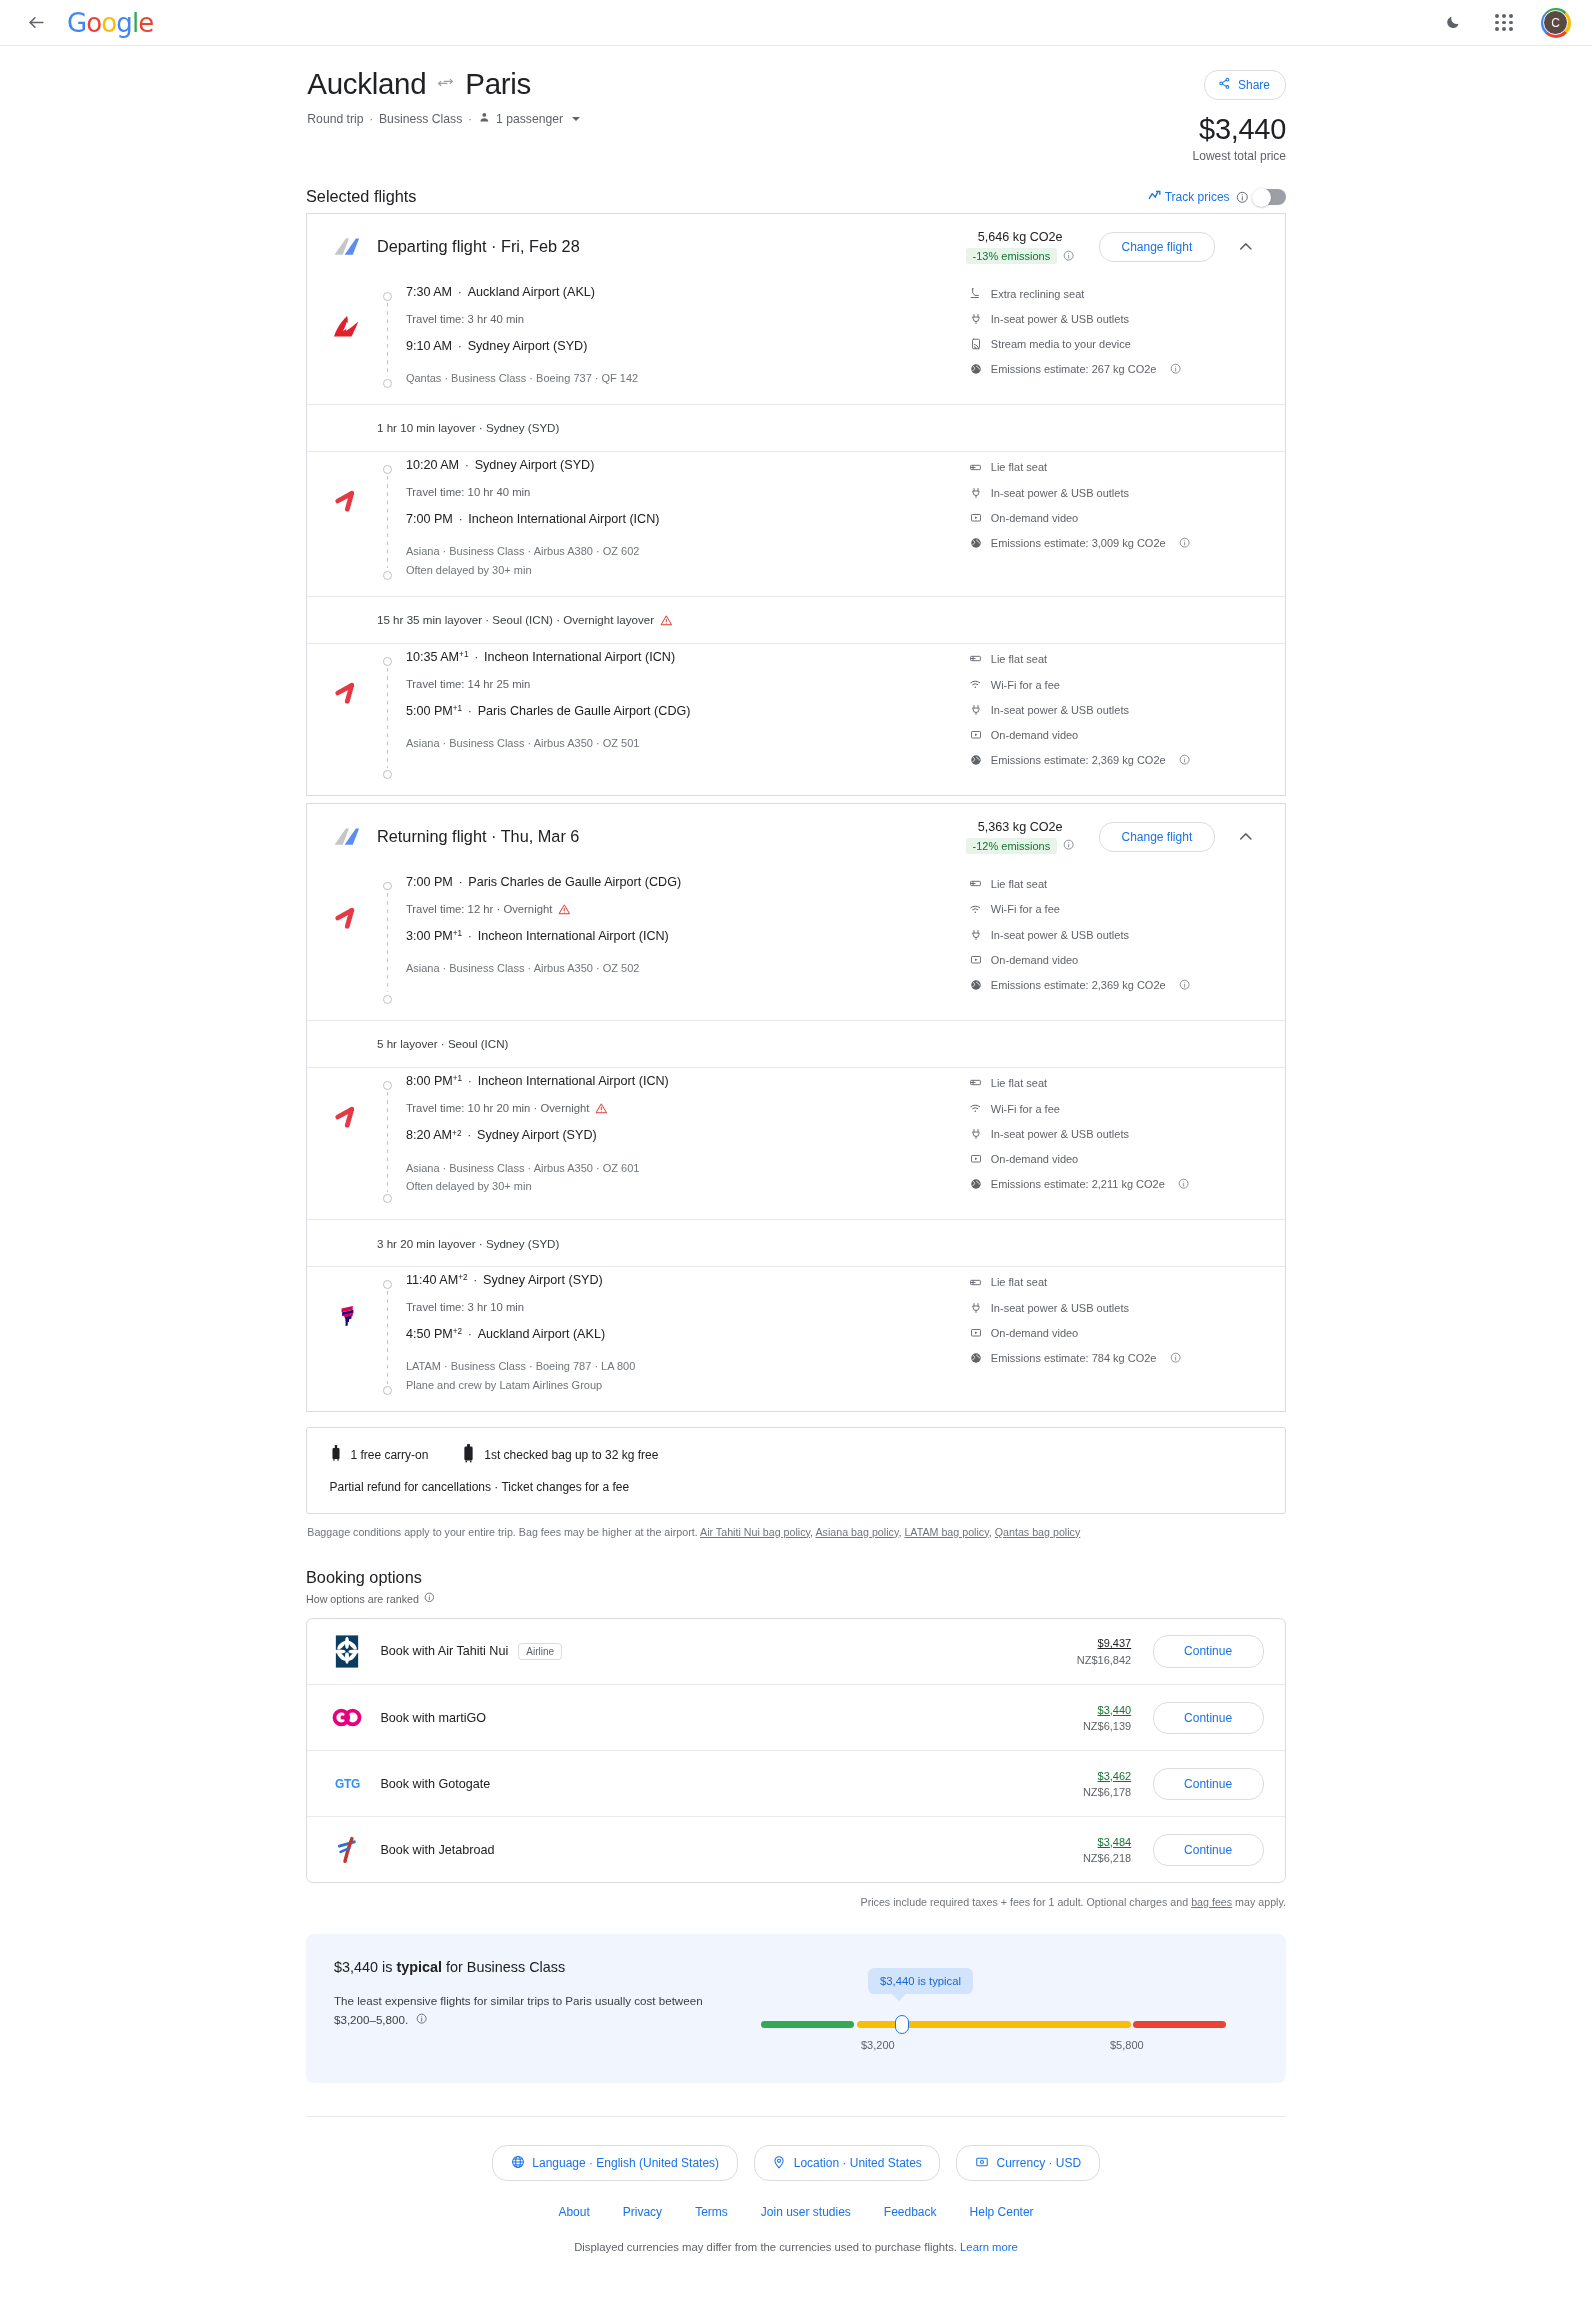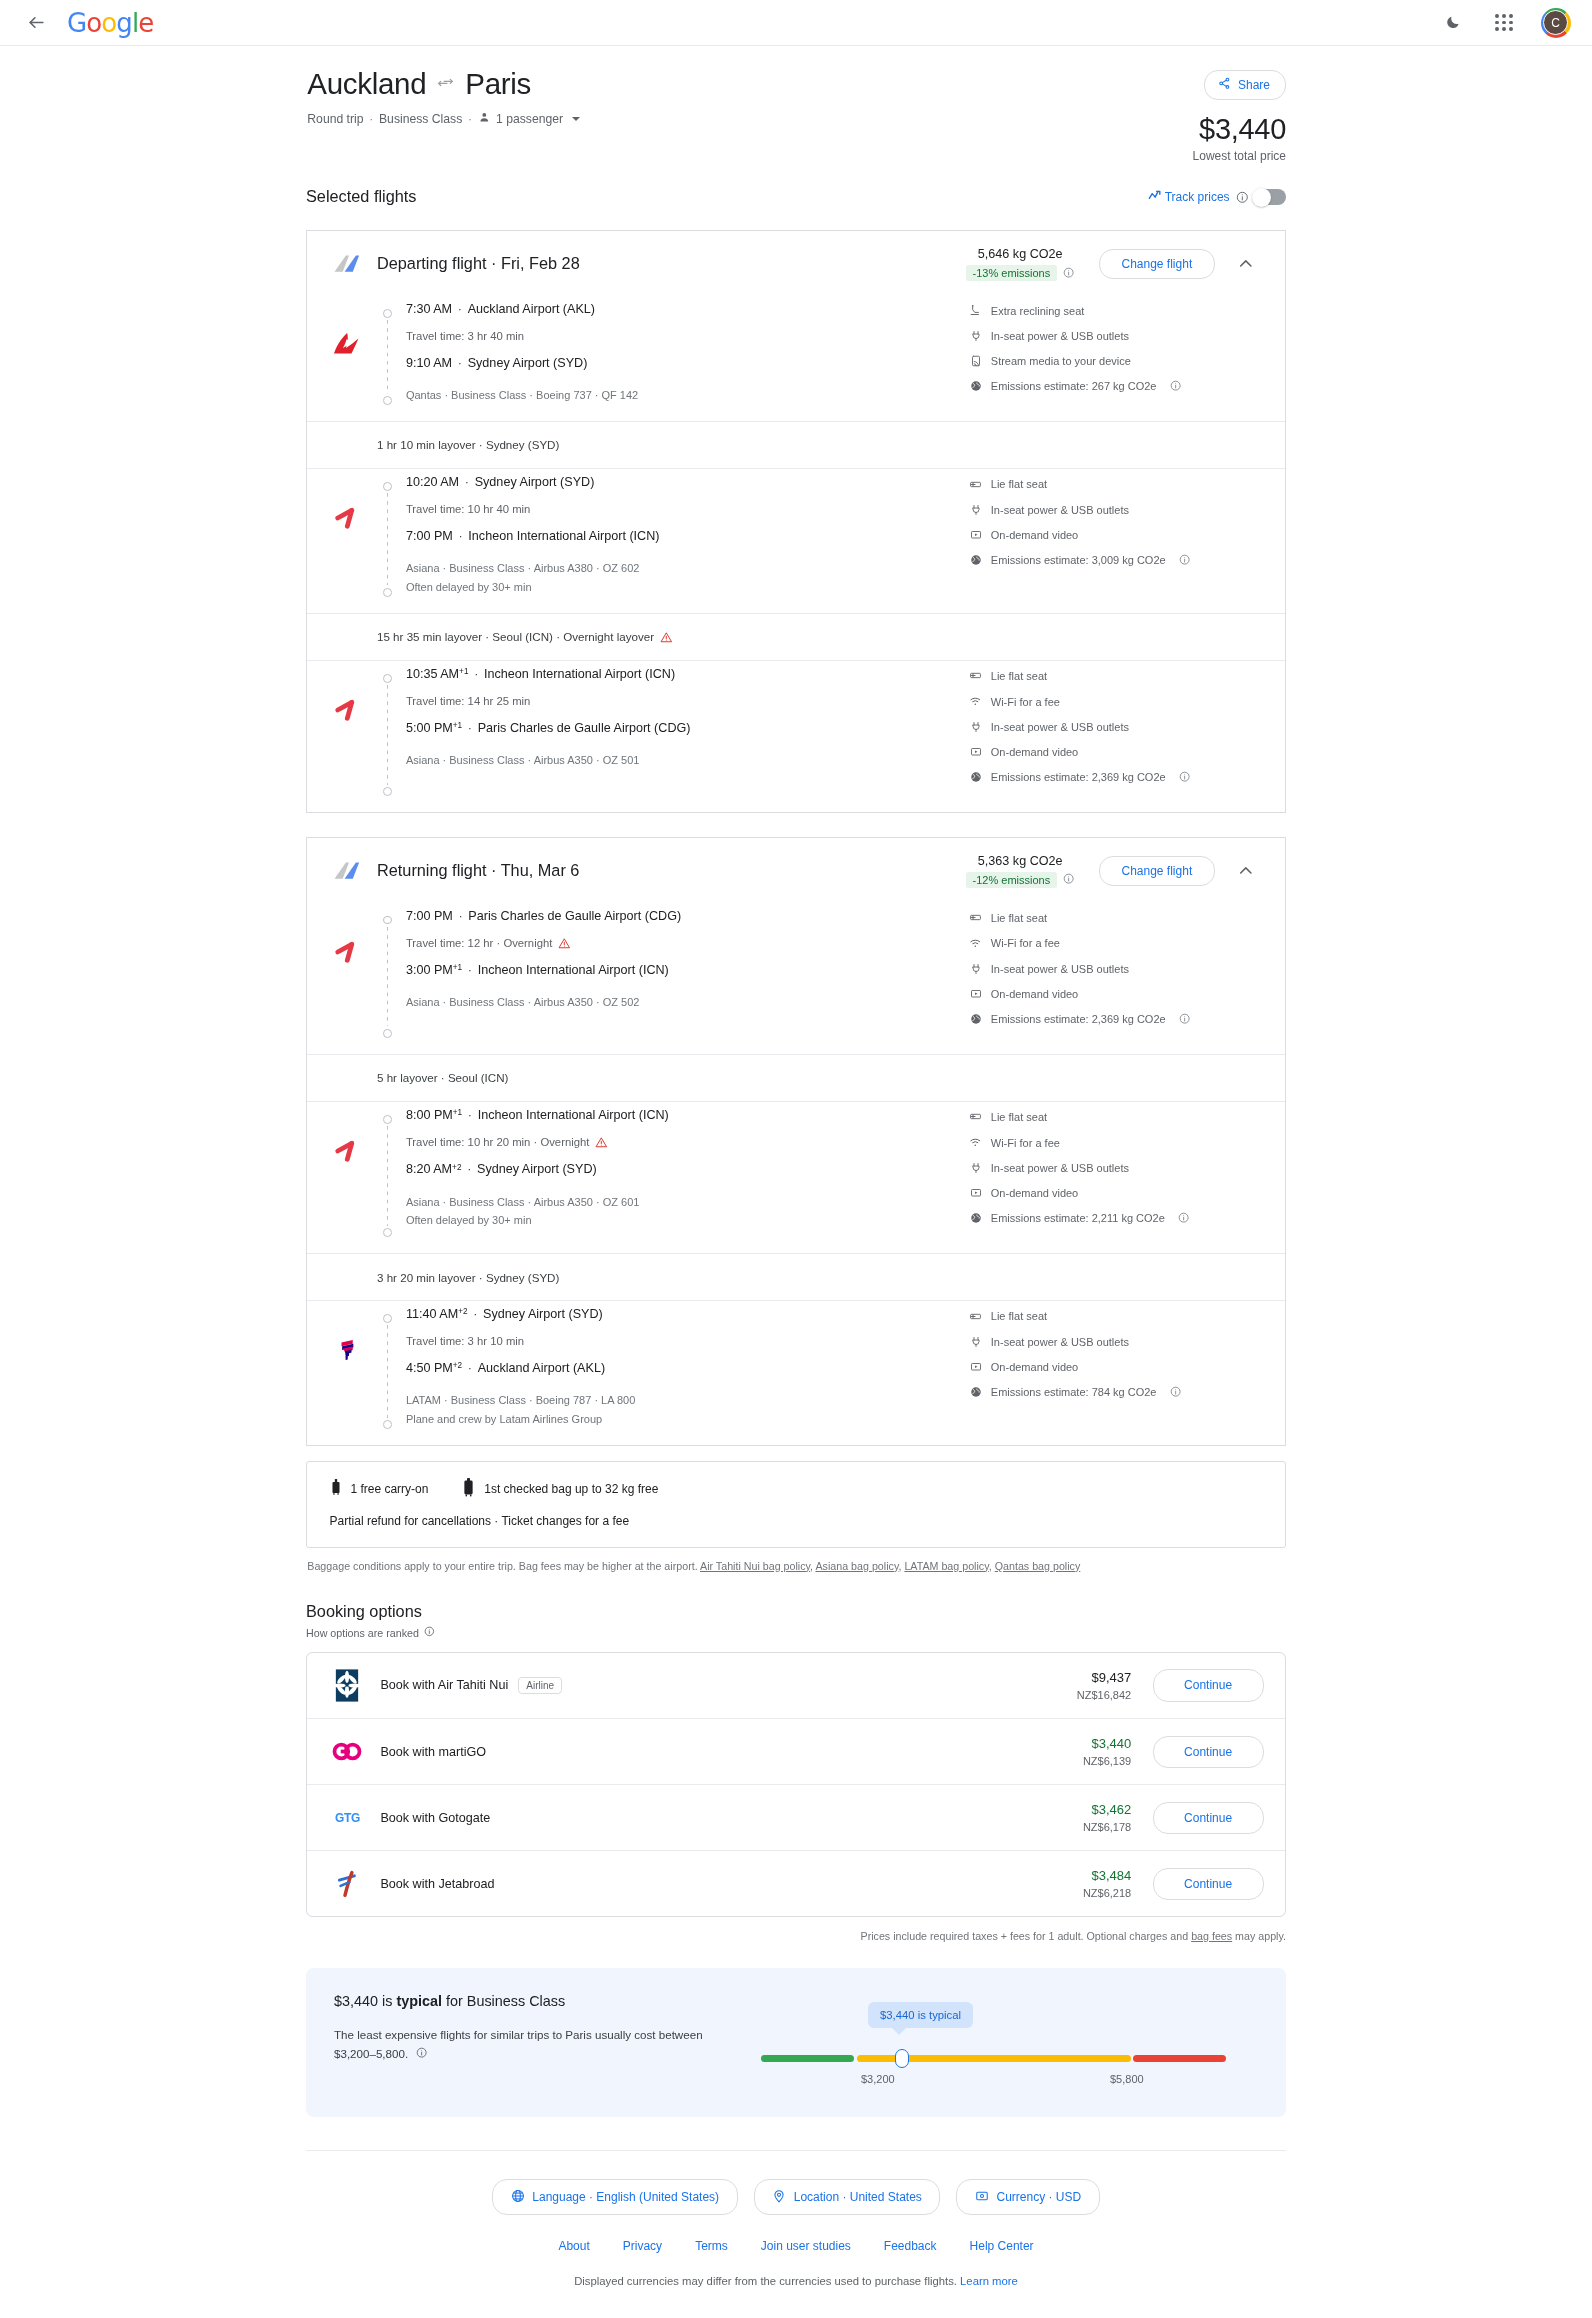--- a/index.html
+++ b/index.html
@@ -149,21 +149,21 @@
     content: ""; position: absolute;
     width: 19px; height: 19px; border-radius: 50%;
     background: #fff; left: -1.3px; top: -1.3px;
     box-shadow: 0 0.6px 1.9px rgba(60,64,67,.4);
   }
 
   
   .card {
     border: 0.6px solid #dadce0;
     border-radius: 0;
-    margin-top: 24px;
+    margin-top: 7px;
     background: #fff;
     overflow: hidden;
   }
   .leg-header {
     display: flex; align-items: center;
     padding: 15px 21.4px 14px 21.4px;
   }
   .tailfin { width: 36px; flex: none; display: flex; align-items: center; justify-content: center;}
   .leg-title { font-size: 16.3px; margin-left: 12.6px; }
   .co2-block { margin-left: auto; text-align: center; padding-right: 25px; }
@@ -284,21 +284,21 @@
   .book-logo { width: 38px; flex: none; display: flex; align-items: center; justify-content: center; }
   .book-name {
     margin-left: 14px; font-size: 12.6px;
     display: flex; align-items: center; gap: 10px;
   }
   .airline-chip {
     border: 0.6px solid #dadce0; border-radius: 3.8px;
     padding: 1.9px 7px; font-size: 10px; color: #5f6368;
   }
   .book-price { margin-left: auto; text-align: right; padding-right: 21.4px; }
-  .bp-main { font-size: 13px; }
+  .bp-main { font-size: 11px; text-decoration: underline; }
   .bp-main.green { color: #137333; }
   .bp-sub { font-size: 11px; color: #5f6368; margin-top: 4.4px; }
   .continue-btn {
     border: 0.6px solid #dadce0; border-radius: 15px;
     padding: 8.2px 0; width: 111px; text-align: center;
     color: #1a73e8; font-size: 12px; background: #fff;
     cursor: pointer;
   }
   .prices-note {
     text-align: right; font-size: 10.7px; color: #70757a; margin-top: 12.6px;

